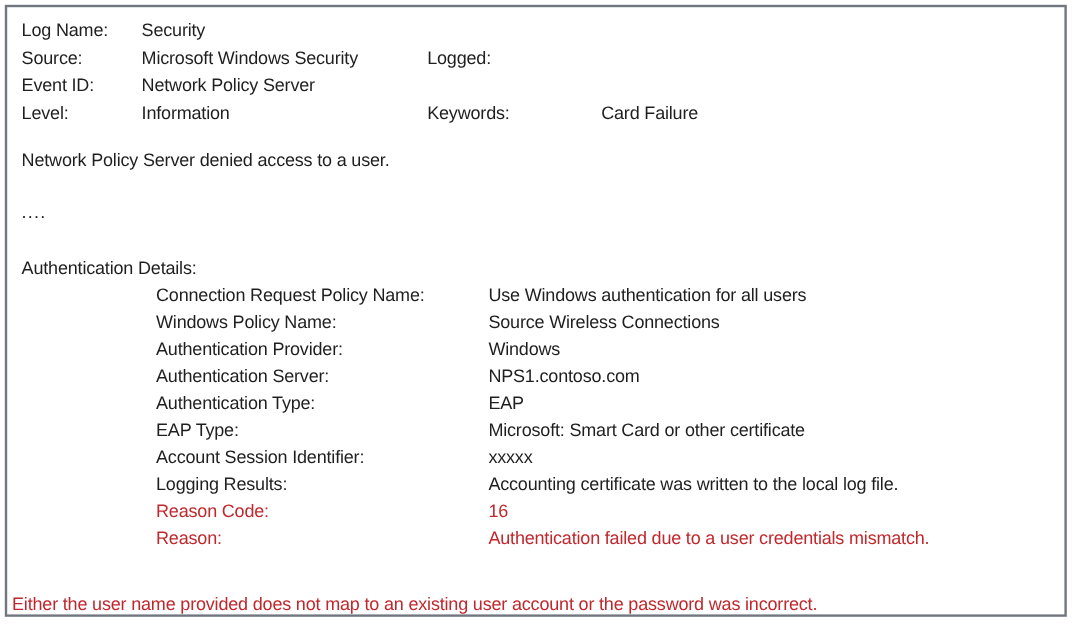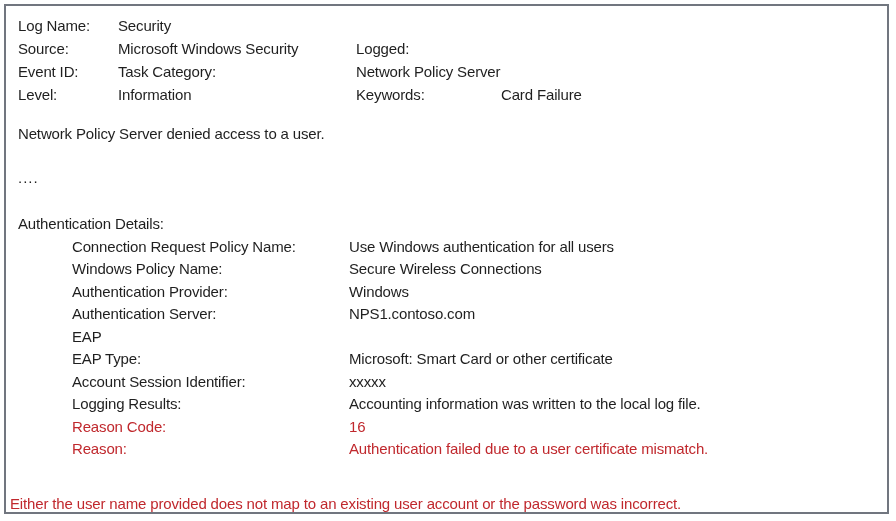--- a/index.html
+++ b/index.html
@@ -39,21 +39,21 @@
     line-height: 22.5px;
     white-space: nowrap;
   }
   .description { margin-top: 17px; }
   .ellipsis { margin-top: 21px; letter-spacing: 1px; }
   .auth-heading { margin-top: 24px; }
   
   .detail-row {
     display: grid;
     grid-template-columns: 277px auto;
-    margin-left: 54px;
+    margin-left: 112px;
     line-height: 22.5px;
     white-space: nowrap;
   }
   .highlight { color: var(--color-highlight, #c0282d); }
   .footer-note {
     margin-left: -8px;
     line-height: 22.5px;
     white-space: nowrap;
     color: var(--color-highlight, #c0282d);
     margin-top: 32px;
@@ -71,21 +71,20 @@
       <span></span>
       <span></span>
     </div>
     <div class="header-row">
       <span>Source:</span>
       <span>Microsoft Windows Security</span>
       <span>Logged:</span>
     </div>
     <div class="header-row">
       <span>Event ID:</span>
-      <span>Task Category:</span>
       <span>Network Policy Server</span>
     </div>
     <div class="header-row">
       <span>Level:</span>
       <span>Information</span>
       <span>Keywords:</span>
       <span>Card Failure</span>
     </div>
   </div>
 
@@ -95,50 +94,51 @@
 
   <div class="para auth-heading">Authentication Details:</div>
 
   <div>
     <div class="detail-row">
       <span>Connection Request Policy Name:</span>
       <span>Use Windows authentication for all users</span>
     </div>
     <div class="detail-row">
       <span>Windows Policy Name:</span>
-      <span>Secure Wireless Connections</span>
+      <span>Source Wireless Connections</span>
     </div>
     <div class="detail-row">
       <span>Authentication Provider:</span>
       <span>Windows</span>
     </div>
     <div class="detail-row">
       <span>Authentication Server:</span>
       <span>NPS1.contoso.com</span>
     </div>
     <div class="detail-row">
+      <span>Authentication Type:</span>
       <span>EAP</span>
     </div>
     <div class="detail-row">
       <span>EAP Type:</span>
       <span>Microsoft: Smart Card or other certificate</span>
     </div>
     <div class="detail-row">
       <span>Account Session Identifier:</span>
       <span>xxxxx</span>
     </div>
     <div class="detail-row">
       <span>Logging Results:</span>
-      <span>Accounting information was written to the local log file.</span>
+      <span>Accounting certificate was written to the local log file.</span>
     </div>
     <div class="detail-row highlight">
       <span>Reason Code:</span>
       <span>16</span>
     </div>
     <div class="detail-row highlight">
       <span>Reason:</span>
-      <span>Authentication failed due to a user certificate mismatch.</span>
+      <span>Authentication failed due to a user credentials mismatch.</span>
     </div>
   </div>
 
   <div class="footer-note">Either the user name provided does not map to an existing user account or the password was incorrect.</div>
 
 </div>
 
 </body></html>

